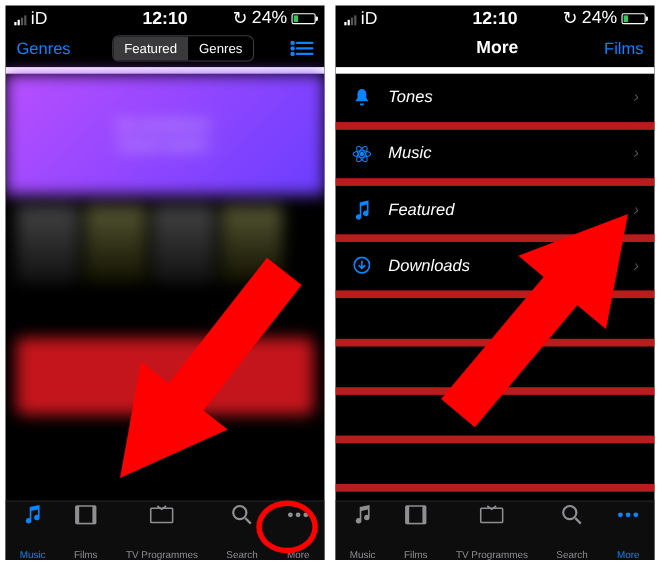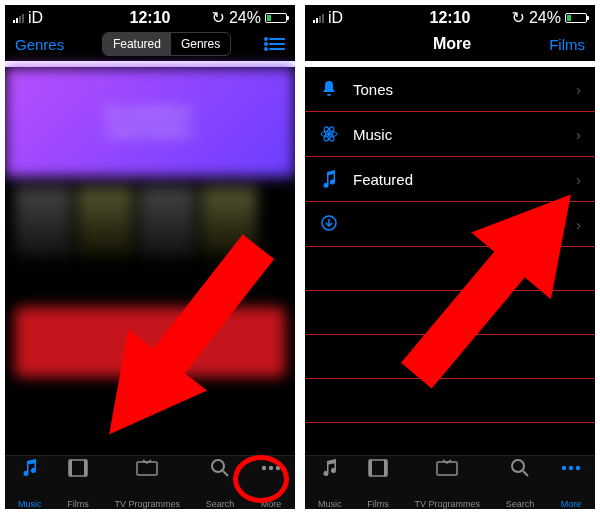--- a/index.html
+++ b/index.html
@@ -52,22 +52,22 @@
   .blur-wrap { filter: blur(7px); }
   .banner { height:110px; background:linear-gradient(135deg,#b84fff,#6a3dff); display:flex;flex-direction:column;align-items:center;justify-content:center;gap:4px;color:#eee;font-size:12px;}
   .row-thumbs { display:flex; gap:6px; padding:10px; }
   .thumb { width:56px; height:70px; background:#222; border-radius:4px; }
   .thumb.a{background:linear-gradient(#444,#111)}
   .thumb.b{background:linear-gradient(#553,#110)}
   .redblock{ margin:40px 10px 0; height:70px; background:#c4151c; border-radius:6px;}
   
   .list { }
   .row {
-    display:flex; align-items:center; gap:14px;
-    padding: 13px 14px; border-bottom:1px solid #b91c1c; font-size:15px;
+    display:flex; gap:14px;
+    padding: 13px 14px; border-bottom:7px solid #b91c1c; font-size:15px;font-style:italic;
   }
   .row .ico { width:20px; display:flex; justify-content:center; color:#0a84ff; }
   .row .chev { margin-left:auto; color:#555; }
   
   .tabbar {
     position:absolute; bottom:0; left:0; right:0; height:54px;
     background:#0d0d0d; border-top:1px solid #222;
     display:flex; justify-content:space-around; align-items:center;
     font-size:9px; color:#8e8e93;
   }
@@ -251,20 +251,21 @@
       <span>Featured</span>
       <span class="chev">›</span>
     </div>
     <div class="row">
       <span class="ico">
         <svg width="16" height="18" viewBox="0 0 16 18">
             <circle cx="8" cy="8" r="7" fill="none" stroke="#0a84ff" stroke-width="1.5"></circle>
             <path d="M8 4v6M5 8l3 3 3-3" fill="none" stroke="#0a84ff" stroke-width="1.5"></path>
           </svg>
       </span>
+      <span>Downloads</span>
       <span class="chev">›</span>
     </div>
     <div class="row" style="height:44px"></div>
     <div class="row" style="height:44px"></div>
     <div class="row" style="height:44px"></div>
     <div class="row" style="height:44px"></div>
   </div>
 
   <div class="tabbar">
     <div class="tab">

